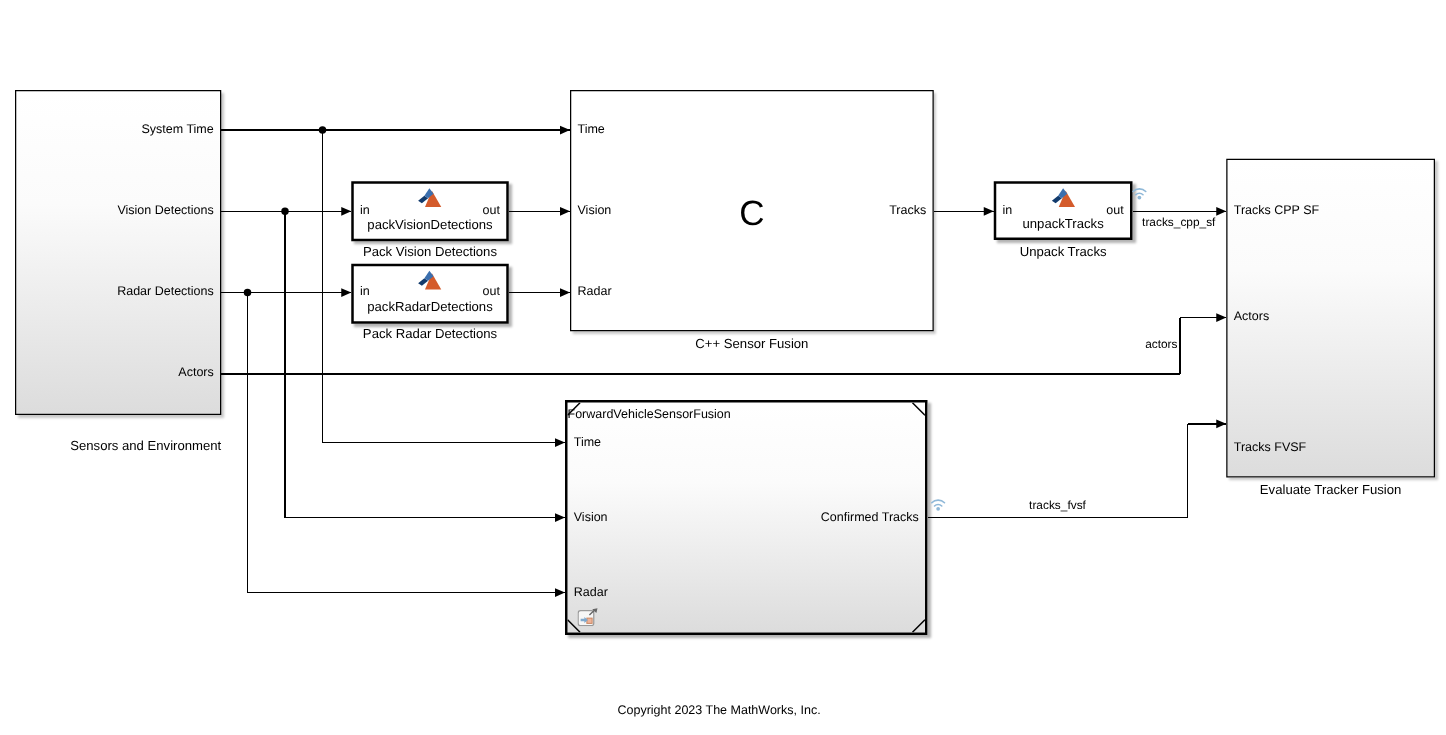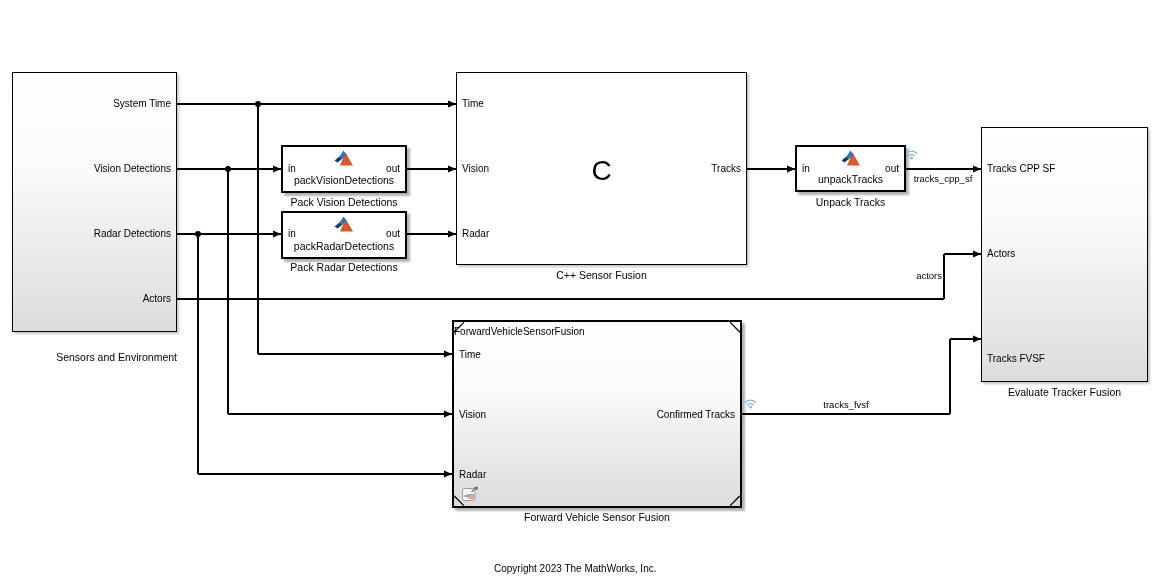--- a/index.html
+++ b/index.html
@@ -102,21 +102,20 @@
     <span class="portlabel pl-left" style="top:147px;">Radar</span>
     <span class="portlabel pl-right" style="top:87px;">Confirmed Tracks</span>
     <svg class="mref-icon" width="17" height="15" viewBox="0 0 17 15">
       <rect x="0.5" y="2.5" width="12.5" height="12" rx="2" fill="#f7f7f7" stroke="#9a9a9a"></rect>
       <rect x="7.5" y="8.5" width="4.2" height="4.2" fill="#eeb39a" stroke="#c88660" stroke-width="0.8"></rect>
       <polygon points="2.5,9 5.5,9 5.5,7.6 8.3,10 5.5,12.4 5.5,11 2.5,11" fill="#7fa8cc"></polygon>
       <line x1="9.5" y1="6" x2="14" y2="1.8" stroke="#666" stroke-width="1.1"></line>
       <polygon points="16,0.5 11.8,1.4 15.1,4.4" fill="#666"></polygon>
     </svg>
   </div>
-  <div class="blocklabel" style="left:452px; top:511px; width:290px;">Forward Vehicle Sensor Fusion</div>
 
   <div class="block gradient" style="left:981px; top:127px; width:167px; height:255px;">
     <span class="portlabel pl-left" style="top:35px;">Tracks CPP SF</span>
     <span class="portlabel pl-left" style="top:120px;">Actors</span>
     <span class="portlabel pl-left" style="top:205px;margin-top:20px;">Tracks FVSF</span>
   </div>
   <div class="blocklabel" style="left:981px; top:386px; width:167px;">Evaluate Tracker Fusion</div>
 
   <div class="siglabel" style="left:908px; top:173px; width:70px; text-align:center;">tracks_cpp_sf</div>
   <div class="siglabel" style="left:896px; top:270px; width:46px; text-align:right;">actors</div>

